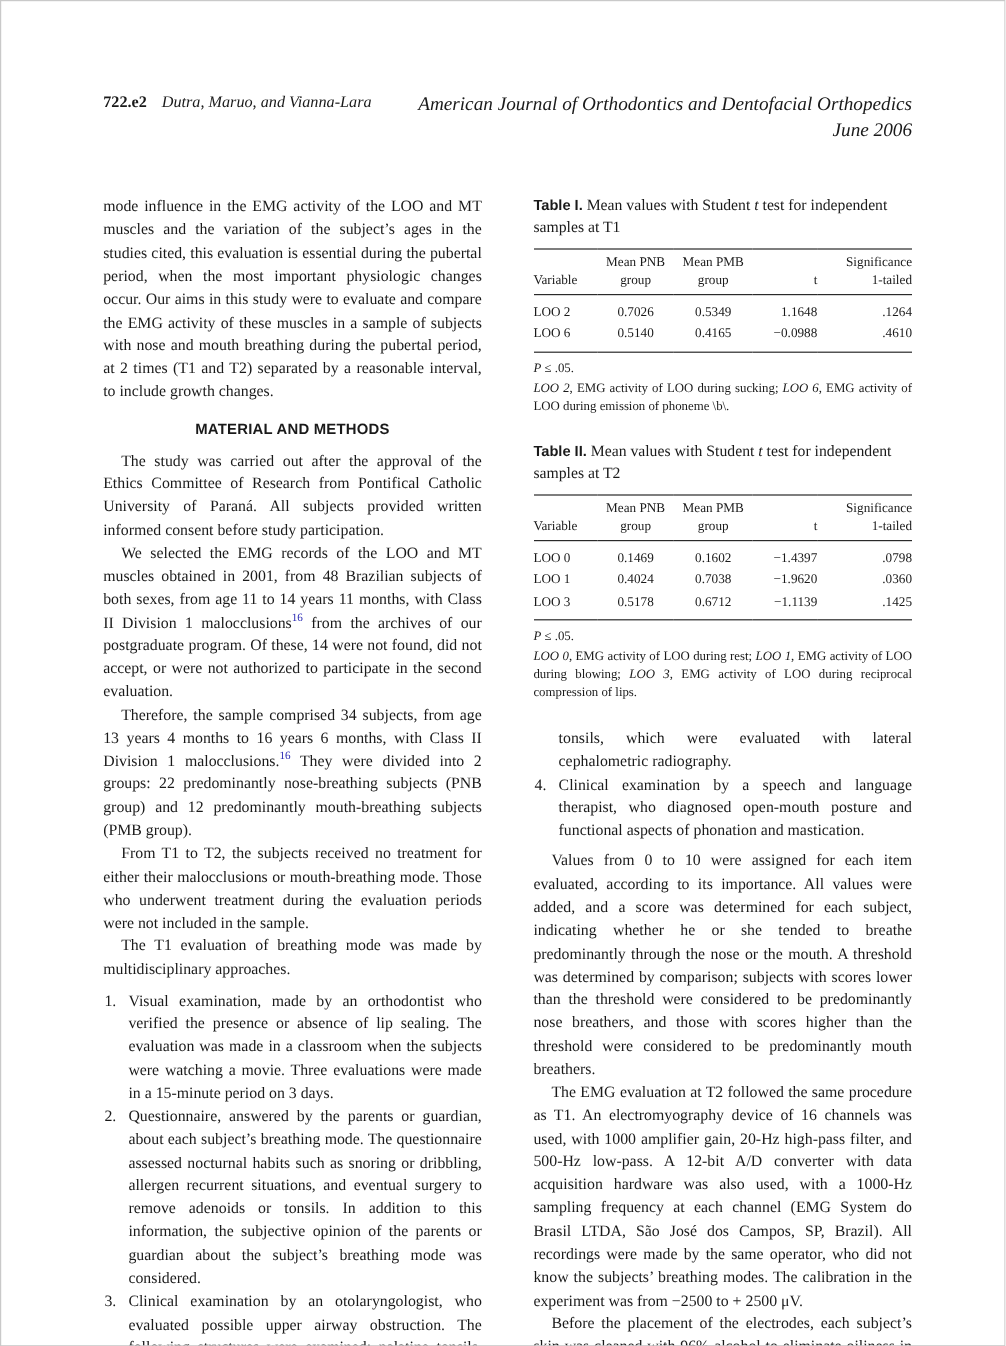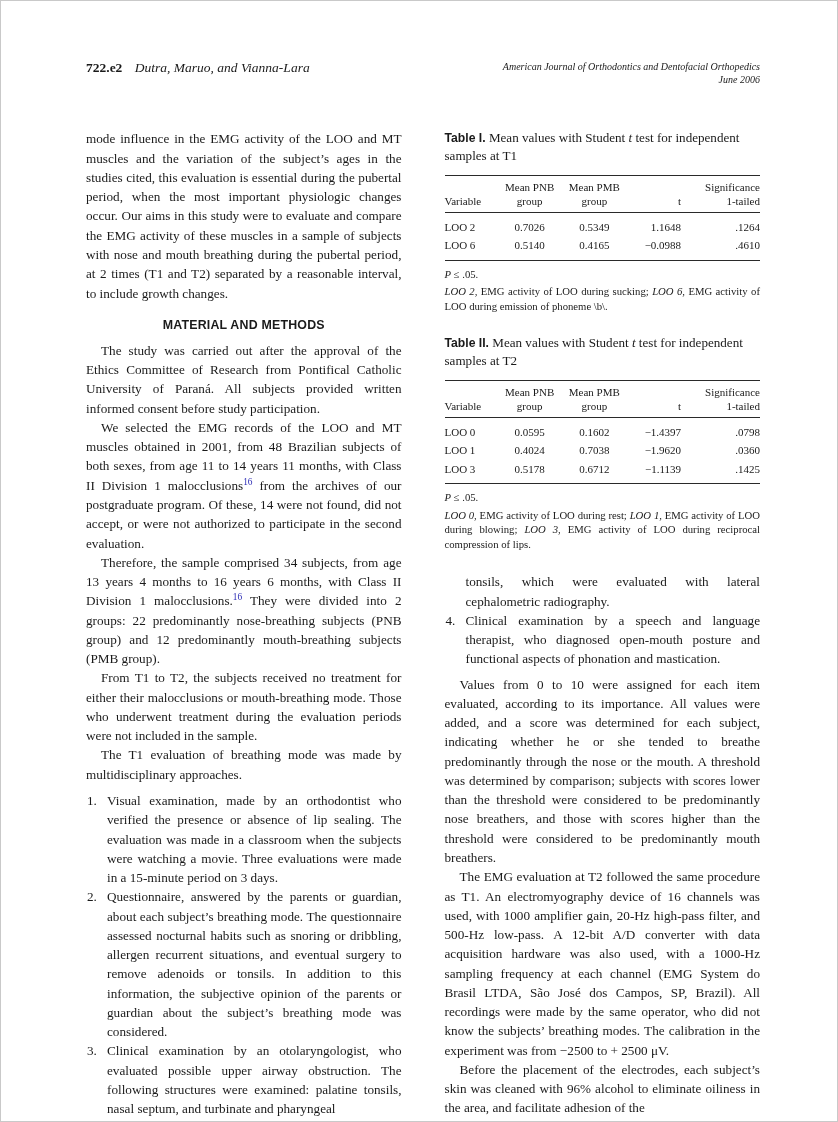--- a/index.html
+++ b/index.html
@@ -1,28 +1,28 @@
 <!DOCTYPE html>
 <html><head>
 <meta charset="utf-8">
 <style>
   html,body { margin:0; padding:0; background:#ffffff; }
   .page {
     width:838px; height:1122px; box-sizing:border-box; position:relative;
     background:#ffffff; border:1px solid #c9c9c9;
-    padding:59px 77px 0 85px;
+    padding:76px 77px 0 85px;
     font-family:"Liberation Serif","DejaVu Serif",serif;
     color:#1a1a1a; overflow:hidden;
   }
   
   .runhead { display:flex; justify-content:space-between; align-items:flex-start; }
   .rh-left { font-size:13.5px; }
   .folio { font-weight:bold; }
   .authors { font-style:italic; margin-left:9px; }
-  .rh-right { text-align:right; font-style:italic; font-size:10px; line-height:1.32; }
+  .rh-right { text-align:right; font-style:italic; font-size:16px; line-height:1.32; }
   
   .columns { display:flex; gap:43px; margin-top:43px; }
   .col { width:325px; font-size:13.2px; line-height:1.46; text-align:justify; }
   p { margin:0; }
   .indent { text-indent:15px; }
   h2.section {
     font-family:"Liberation Sans","DejaVu Sans",sans-serif;
     font-size:12.4px; font-weight:bold; letter-spacing:.2px;
     margin:13px 0 7px 0; text-align:center;
   }
@@ -152,21 +152,21 @@
               <th class="ac w-pmb">Mean PMB
 group</th>
               <th class="ar w-t">t</th>
               <th class="ar w-sig">Significance
 1-tailed</th>
             </tr>
           </thead>
           <tbody>
             <tr>
               <td class="al">LOO 0</td>
-              <td class="ac">0.0595</td>
+              <td class="ac">0.1469</td>
               <td class="ac">0.1602</td>
               <td class="ar">−1.4397</td>
               <td class="ar">.0798</td>
             </tr>
             <tr>
               <td class="al">LOO 1</td>
               <td class="ac">0.4024</td>
               <td class="ac">0.7038</td>
               <td class="ar">−1.9620</td>
               <td class="ar">.0360</td>

